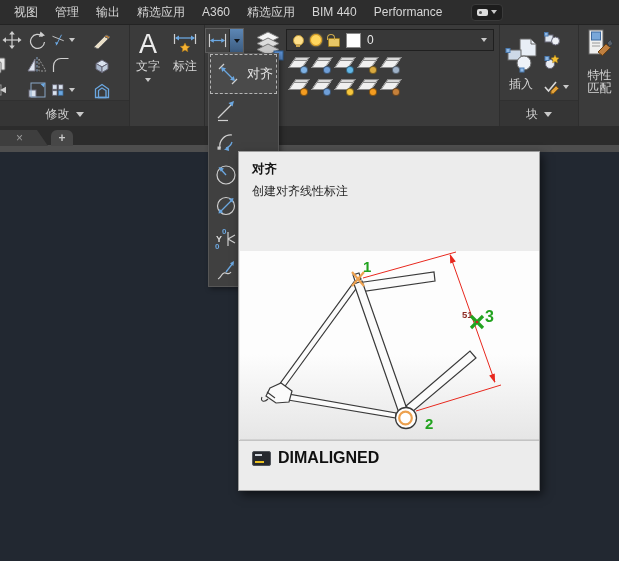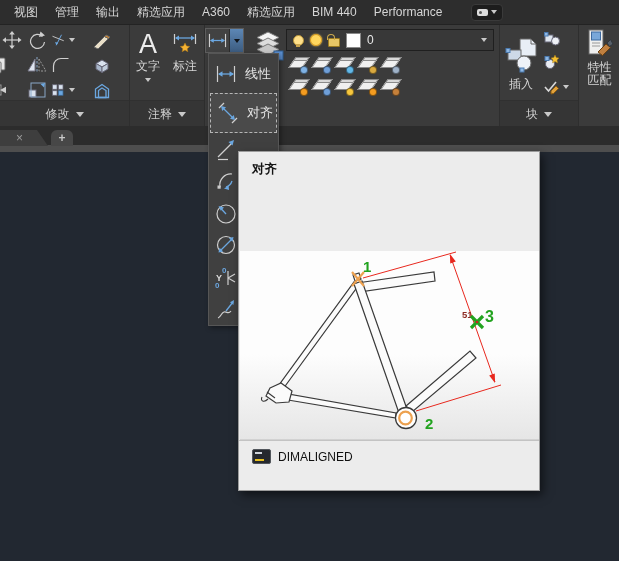--- a/index.html
+++ b/index.html
@@ -72,21 +72,21 @@
   #tt-title{position:absolute;left:13px;top:9px;font-size:12.5px;font-weight:bold;color:#141414;}
   #tt-sub{position:absolute;left:13px;top:31px;font-size:12px;color:#262626;}
   #tt-desc{position:absolute;left:13px;top:62px;font-size:12px;color:#262626;}
   #tt-figure{position:absolute;left:1px;top:99px;width:299px;height:188px;
       background:linear-gradient(#fdfdfd 55%,#e6e6e6);border-bottom:1px solid #d2d2d2;}
   #tt-footer{position:absolute;left:0;top:288px;width:100%;height:51px;border-top:1px solid #c3c3c3;}
   #tt-cmdrow{position:absolute;left:13px;top:8px;display:flex;align-items:center;gap:7px;}
   #tt-cmdicon{width:17px;height:13px;background:#26292e;border:1px solid #52565c;border-radius:2px;position:relative;}
   #tt-cmdicon:before{content:"";position:absolute;left:2px;top:2px;width:7px;height:2px;background:#cfd4da;}
   #tt-cmdicon:after{content:"";position:absolute;left:2px;bottom:2px;width:9px;height:2px;background:#e8c020;}
-  #tt-cmd{font-size:12px;font-weight:normal;color:#101010;}
+  #tt-cmd{font-size:16px;font-weight:bold;color:#101010;}
   #tt-hint{position:absolute;left:13px;top:30px;font-size:12px;font-weight:600;color:#202020;}
   
   .tube{fill:#fbfbfb;stroke:#3a3a3a;stroke-width:1.2;}
   .fr{stroke:var(--dim-red,#e8281e);stroke-width:1;fill:none;}
   .frf{fill:var(--dim-red,#e8281e);}
   .fg{fill:var(--marker-green,#22a31f);font-weight:bold;font-size:15px;}
   .fgx{stroke:var(--marker-green,#22a31f);stroke-width:3.2;}
   .fo{stroke:var(--marker-orange,#eda14f);stroke-width:2.2;fill:none;}
   .dimtxt{fill:var(--dim-text-red,#8e2b25);font-size:9.5px;font-weight:bold;}
 </style>
@@ -217,24 +217,20 @@
             <line class="s" x1="2.5" y1="2" x2="2.5" y2="12"></line>
               <line class="s" x1="23.5" y1="2" x2="23.5" y2="12"></line>
             <line class="bs" x1="4" y1="6" x2="22" y2="6"></line>
             <path class="bf" d="M3 6l4-2.5v5z"></path>
               <path class="bf" d="M23 6l-4-2.5v5z"></path>
             <path d="M13 11l1.5 3 3.2.5-2.5 2.2.6 3-2.8-1.6-2.8 1.6.6-3-2.5-2.2 3.2-.5z" fill="#f5b333" stroke="#b97c12" stroke-width=".5"></path>
           </svg>
         </span>
         <div style="margin-top:4px;">标注</div>
       </div>
-      <div class="plabel">
-        <span>注释</span>
-        <span class="caret"></span>
-      </div>
     </div>
 
     <div id="dim-split">
       <div class="icopart">
         <svg width="21" height="17" viewBox="0 0 22 18">
           <line class="s" x1="2.5" y1="2" x2="2.5" y2="16"></line>
             <line class="s" x1="19.5" y1="2" x2="19.5" y2="16"></line>
           <line class="bs" x1="4" y1="9" x2="18" y2="9"></line>
           <path class="bf" d="M3 9l4-2.5v5z"></path>
             <path class="bf" d="M19 9l-4-2.5v5z"></path>
@@ -362,51 +358,39 @@
         <span>
           <svg width="28" height="31" viewBox="0 0 28 31">
             <rect x="3" y="2" width="14" height="24" fill="#efefef" stroke="#666"></rect>
             <rect x="5.5" y="4" width="9" height="8" fill="#79a7d9" stroke="#3f6a9f"></rect>
             <line x1="6" y1="15" x2="14" y2="15" stroke="#999"></line>
             <line x1="6" y1="18" x2="14" y2="18" stroke="#999"></line>
             <path d="M12 24l8-8 4.5 3.5-8 8z" fill="#c08040" stroke="#6a4010"></path>
             <path d="M21 15l3.5-3.5 2.5 4.5-3.5 2.5z" fill="#58606a" stroke="#30363c"></path>
           </svg>
         </span>
-        <div style="margin-top:2px;line-height:13px;">特性</div>
+        <div style="margin-top:10px;line-height:13px;">特性</div>
         <div style="line-height:13px;">匹配</div>
       </div>
     </div>
   </div>
 
   <div id="tabbar">
     <div class="strip"></div>
     <div class="filetab">
       <span>×</span>
     </div>
     <div class="plustab">
       <span>+</span>
     </div>
   </div>
 
   <div id="canvas"></div>
 
   <div id="dim-menu">
-      <div class="dmi big">
-        <span>
-          <svg viewBox="0 0 24 24" width="24" height="24">
-            <line class="s" x1="3.5" y1="4" x2="3.5" y2="20"></line>
-            <line class="s" x1="20.5" y1="4" x2="20.5" y2="20"></line>
-            <line class="bs" x1="5" y1="12" x2="19" y2="12"></line>
-            <path class="bf" d="M4 12l4.5-2.8v5.6z"></path>
-            <path class="bf" d="M20 12l-4.5-2.8v5.6z"></path>
-          </svg>
-        </span>
-        <span>线性</span>
-      </div>
       <div class="dmi big hl">
         <span>
           <svg viewBox="0 0 24 24" width="24" height="24">
             <line class="s" x1="3" y1="7" x2="8" y2="2"></line>
             <line class="s" x1="16" y1="22" x2="21" y2="17"></line>
             <line class="bs" x1="6.5" y1="6.5" x2="17.5" y2="17.5"></line>
             <path class="bf" d="M5 5l5 1.2-3.8 3.8z"></path>
             <path class="bf" d="M19 19l-1.2-5-3.8 3.8z"></path>
           </svg>
         </span>
@@ -466,20 +450,21 @@
             <path class="s" d="M4 21c3-1 3-5 6-6s4 3 7-1"></path>
             <line class="bs" x1="12" y1="14" x2="19" y2="5"></line>
             <path class="bf" d="M20 3l-.6 5L16 5.2z"></path>
           </svg>
         </span>
       </div>
     </div>
 
   <div id="tooltip">
     <div id="tt-title">对齐</div>
+    <div id="tt-sub">创建对齐线性标注</div>
 
     <div id="tt-figure">
       <svg width="299" height="188" viewBox="0 0 299 188">
 
         <polygon class="tube" points="43,138 118,35 114,31 39,134"></polygon>
         <polygon class="tube" points="48,149 156,167 156,162 48,143"></polygon>
         <polygon class="tube" points="117,32 194,21 195,30 119,41"></polygon>
         <polygon class="tube" points="115,30 121,28 119,22 113,24"></polygon>
         <polygon class="tube" points="114,33 122,30 168,161 160,165"></polygon>
         <polygon class="tube" points="166,155 230,100 236,107 172,161"></polygon>

